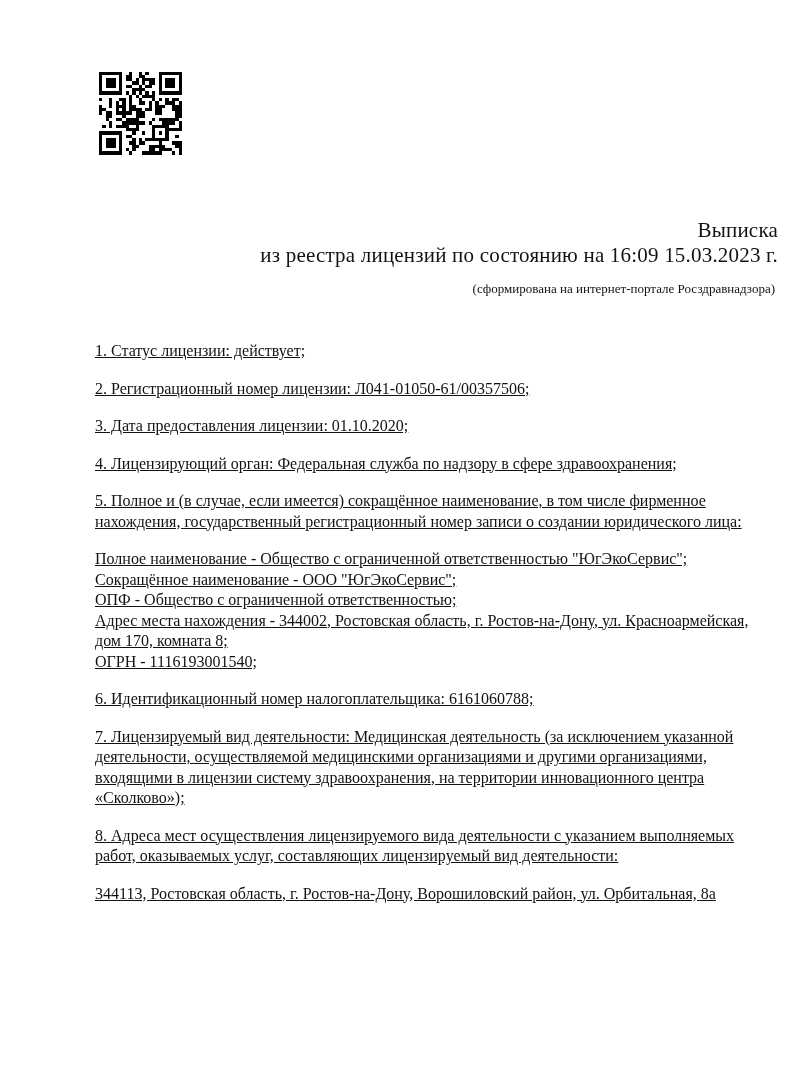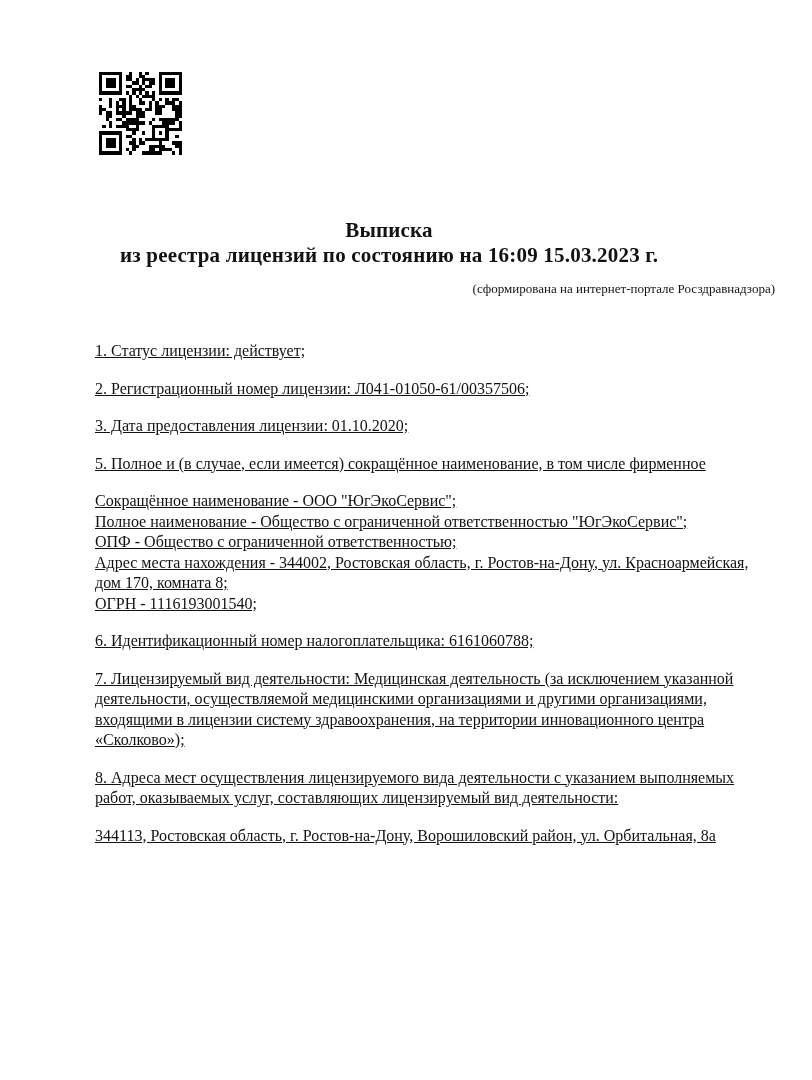--- a/index.html
+++ b/index.html
@@ -19,22 +19,22 @@
     top: 71px;
     width: 83px;
     height: 84px;
   }
   .qr svg { display: block; width: 100%; height: 100%; }
   .title-block {
     position: absolute;
     left: 0;
     top: 218px;
     width: 778px;
-    text-align: center;
-    font-weight: bold;
+    text-align: right;
+    font-weight: normal;
     font-size: 21px;
     line-height: 25px;
     letter-spacing: 0.2px;
   }
   .subtitle {
     position: absolute;
     top: 281px;
     right: 37px;
     font-size: 13px;
     line-height: 16px;
@@ -394,28 +394,32 @@
     </div>
 
     <div class="para">
       <div class="line">2. Регистрационный номер лицензии: Л041-01050-61/00357506;</div>
     </div>
 
     <div class="para">
       <div class="line">3. Дата предоставления лицензии: 01.10.2020;</div>
     </div>
 
+    <div class="para">
+      <div class="line">4. Лицензирующий орган: Федеральная служба по надзору в сфере здравоохранения;</div>
+    </div>
 
     <div class="para">
       <div class="line">5. Полное и (в случае, если имеется) сокращённое наименование, в том числе фирменное</div>
-    </div>
-
-    <div class="para">
+      <div class="line">нахождения, государственный регистрационный номер записи о создании юридического лица:</div>
+    </div>
+
+    <div class="para">
+      <div class="line">Полное наименование - Общество с ограниченной ответственностью "ЮгЭкоСервис";</div>
       <div class="line">Сокращённое наименование - ООО "ЮгЭкоСервис";</div>
-      <div class="line">Полное наименование - Общество с ограниченной ответственностью "ЮгЭкоСервис";</div>
       <div class="line">ОПФ - Общество с ограниченной ответственностью;</div>
       <div class="line">Адрес места нахождения - 344002, Ростовская область, г. Ростов-на-Дону, ул. Красноармейская,</div>
       <div class="line">дом 170, комната 8;</div>
       <div class="line">ОГРН - 1116193001540;</div>
     </div>
 
     <div class="para">
       <div class="line">6. Идентификационный номер налогоплательщика: 6161060788;</div>
     </div>
 

